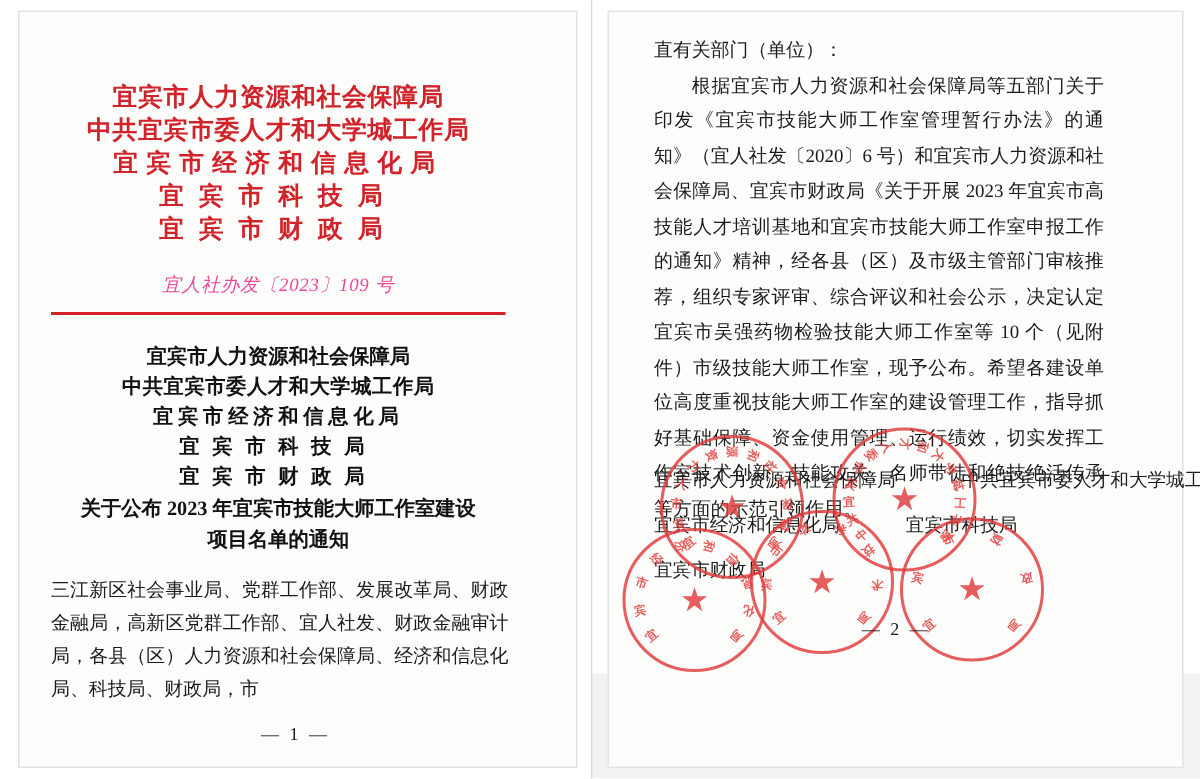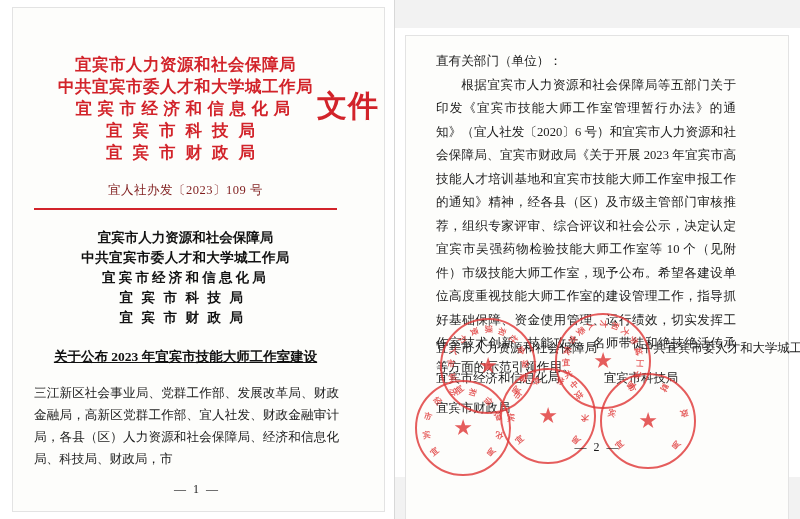--- a/index.html
+++ b/index.html
@@ -27,21 +27,20 @@
     box-sizing: border-box;
   }
   .page-left {
     width: 395px;
     height: 519px;
     border-right: 1px solid #d8d8d8;
   }
   .page-right {
     width: 405px;
     height: 449px;
-    margin-top: 28px;
   }
   .paper {
     position: absolute;
     background: #fdfdfb;
     box-shadow: 0 0 0 1px #e3e3e3;
   }
   .paper-left {
     left: 13px;
     top: 8px;
     width: 371px;
@@ -87,23 +86,24 @@
     font-weight: bold;
     color: #d2232a;
     letter-spacing: 1px;
   }
   .doc-number {
     position: absolute;
     left: 0;
     top: 182px;
     width: 371px;
     text-align: center;
-    color: #7f1d1d;
+    color: #ec4899;
     font-size: 12.5px;
     letter-spacing: 0.5px;
+    font-style: italic;
   }
   .red-rule {
     position: absolute;
     left: 34px;
     top: 208px;
     width: 303px;
     height: 2px;
     background: #d2232a;
   }
 
@@ -123,22 +123,21 @@
     white-space: nowrap;
   }
   .title-line.t2 { letter-spacing: 0.4px; }
   .title-line.t3 { letter-spacing: 3.2px; }
   .title-line.t4 { letter-spacing: 8.5px; }
   .title-line.t5 { letter-spacing: 8.5px; }
   .title-sub {
     font-weight: bold;
     font-size: 13.5px;
     line-height: 21px;
-    margin-top: 18px;
-    text-decoration: underline;
+    margin-top: 0;
   }
 
   
   .body-left {
     position: absolute;
     left: 34px;
     top: 382px;
     width: 305px;
     color: #1a1a1a;
     font-size: 12.6px;
@@ -250,34 +249,34 @@
   <div class="page page-left">
     <div class="paper paper-left"></div>
 
     <div class="letterhead">
       <div class="lh-lines">
         <div class="lh-line sp1">宜宾市人力资源和社会保障局</div>
         <div class="lh-line sp1">中共宜宾市委人才和大学城工作局</div>
         <div class="lh-line sp2">宜宾市经济和信息化局</div>
         <div class="lh-line sp3">宜宾市科技局</div>
         <div class="lh-line sp3">宜宾市财政局</div>
-        <div class="lh-wenjian">文件</div>
       </div>
     </div>
 
     <div class="doc-number">宜人社办发〔2023〕109 号</div>
     <div class="red-rule"></div>
 
     <div class="title-block">
       <div class="title-line t1">宜宾市人力资源和社会保障局</div>
       <div class="title-line t2">中共宜宾市委人才和大学城工作局</div>
       <div class="title-line t3">宜宾市经济和信息化局</div>
       <div class="title-line t4">宜宾市科技局</div>
       <div class="title-line t5">宜宾市财政局</div>
       <div class="title-sub">关于公布 2023 年宜宾市技能大师工作室建设</div>
+      <div class="title-sub">项目名单的通知</div>
     </div>
 
     <div class="body-left">
       <p>三江新区社会事业局、党群工作部、发展改革局、财政金融局，高新区党群工作部、宜人社发、财政金融审计局，各县（区）人力资源和社会保障局、经济和信息化局、科技局、财政局，市</p>
     </div>
 
     <div class="folio">— 1 —</div>
   </div>
 
   <div class="page page-right">

